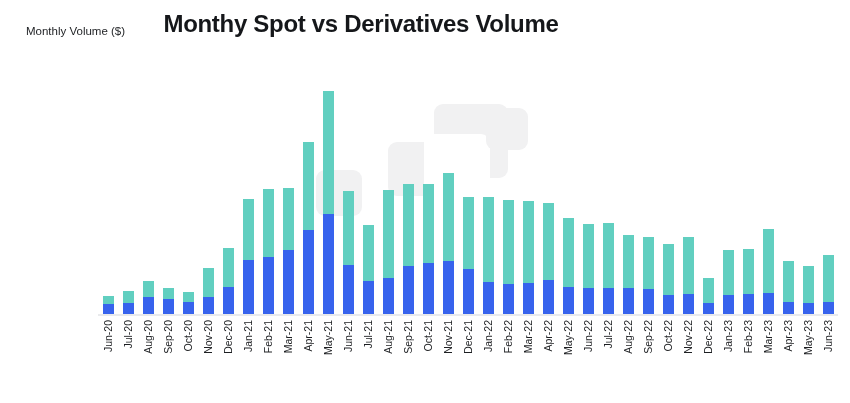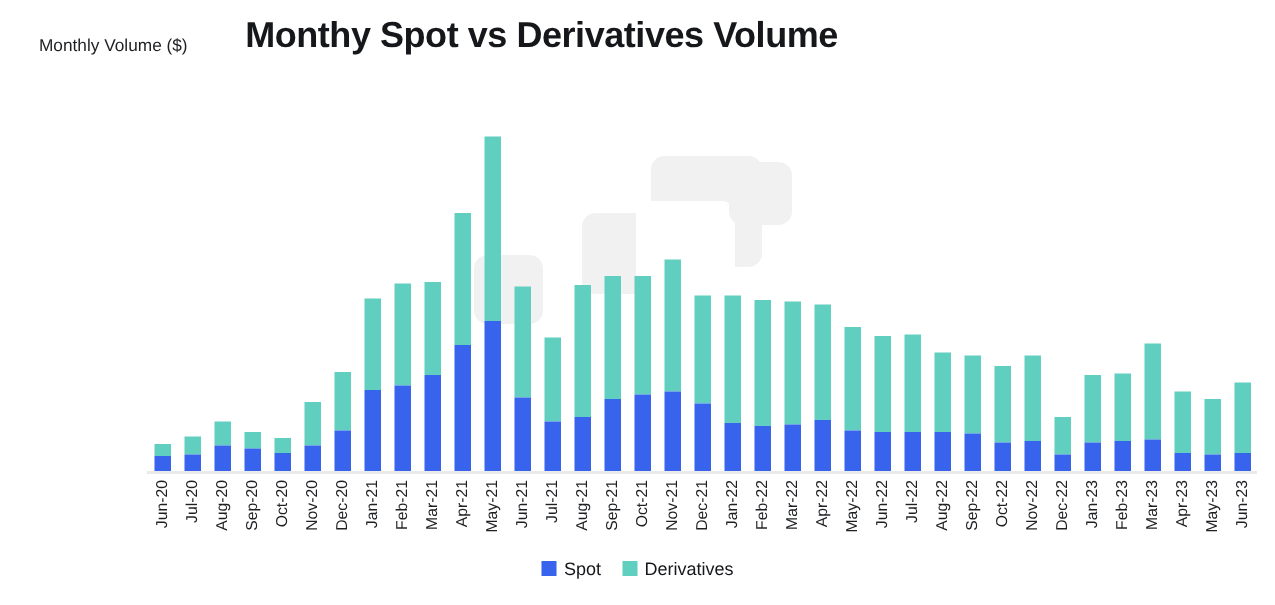--- a/index.html
+++ b/index.html
@@ -539,24 +539,14 @@
         <span>Apr-23</span>
       </div>
       <div class="x-tick">
         <span>May-23</span>
       </div>
       <div class="x-tick">
         <span>Jun-23</span>
       </div>
     </div>
 
-  <div class="legend">
-      <div class="legend-item">
-        <span class="legend-swatch" style="background: rgb(55, 99, 237);"></span>
-        <span class="legend-label">Spot</span>
-      </div>
-      <div class="legend-item">
-        <span class="legend-swatch" style="background: rgb(97, 207, 192);"></span>
-        <span class="legend-label">Derivatives</span>
-      </div>
-    </div>
 
 </div>
 
 </body></html>

